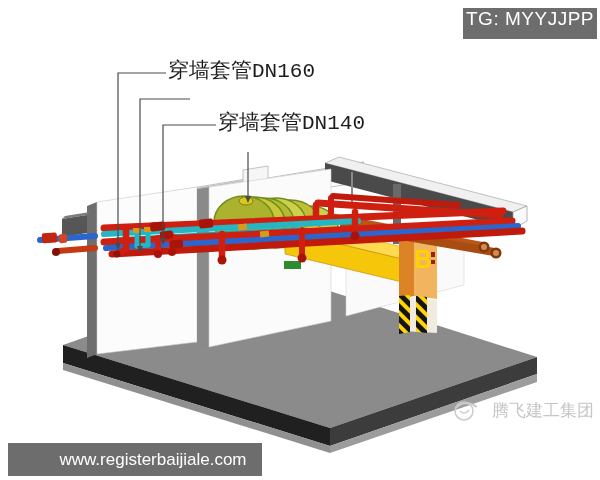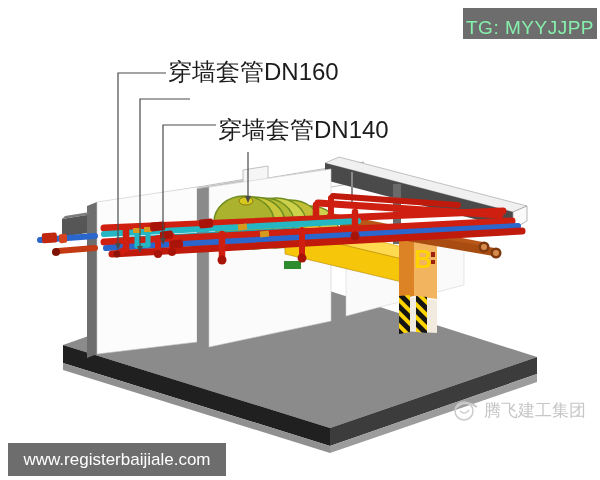--- a/index.html
+++ b/index.html
@@ -1,26 +1,26 @@
 <!DOCTYPE html>
 <html><head>
 <meta charset="utf-8">
 <style>
   html,body{margin:0;padding:0;background:#ffffff;}
   .canvas{position:relative;width:600px;height:480px;background:#ffffff;overflow:hidden;
           font-family:"Liberation Sans","DejaVu Sans",sans-serif;}
   .scene{position:absolute;left:0;top:0;}
-  .anno-label{position:absolute;color:#1c1c1c;font-family:Liberation Sans, sans-serif;
-              font-size:24px;line-height:22px;white-space:nowrap;}
+  .anno-label{position:absolute;color:#1c1c1c;font-family:Liberation Mono, monospace;
+              font-size:21px;line-height:22px;white-space:nowrap;}
   .badge{position:absolute;left:463px;top:8px;width:134px;height:31px;background:#6d6d6d;
-         color:#86efac;font-size:19px;display:flex;align-items:flex-end;justify-content:center;
+         color:#ffffff;font-size:19px;display:flex;align-items:flex-start;justify-content:center;
          letter-spacing:0.5px;}
   .url-bar{position:absolute;left:8px;top:443px;width:218px;height:33px;background:#6d6d6d;
-           color:#ffffff;font-size:17px;display:flex;align-items:center;justify-content:center;}
-  .watermark{position:absolute;left:452px;top:398px;display:flex;align-items:center;gap:4px;
+           color:#ffffff;font-size:17px;display:flex;align-items:center;justify-content:center;padding-left:36px;}
+  .watermark{position:absolute;left:452px;top:398px;display:flex;align-items:center;gap:12px;
              color:#c6c6c6;font-size:17px;white-space:nowrap;}
   .watermark svg{display:block;}
 </style>
 </head>
 <body>
 
 <div class="canvas">
 
   <svg class="scene" width="600" height="480" viewBox="0 0 600 480">
     <defs>
@@ -165,21 +165,21 @@
       <polyline points="190,99 140,99 140,246"></polyline>
       <polygon points="137,246 143,246 140,253" fill="#4a4a4a" stroke="none"></polygon>
       <polyline points="216,125 163,125 163,238"></polyline>
       <polygon points="160,238 166,238 163,245" fill="#4a4a4a" stroke="none"></polygon>
       <polyline points="248,152 248,196"></polyline>
       <polygon points="245,196 251,196 248,203" fill="#4a4a4a" stroke="none"></polygon>
     </g>
   </svg>
 
   <div class="anno-label" style="left:168px;top:61px;">穿墙套管DN160</div>
-  <div class="anno-label" style="left:218px;top:119px;">穿墙套管DN140</div>
+  <div class="anno-label" style="left:218px;top:113px;">穿墙套管DN140</div>
 
   <div class="badge">
     <span>TG: MYYJJPP</span>
   </div>
 
   <div class="url-bar">
     <span>www.registerbaijiale.com</span>
   </div>
 
   <div class="watermark">

